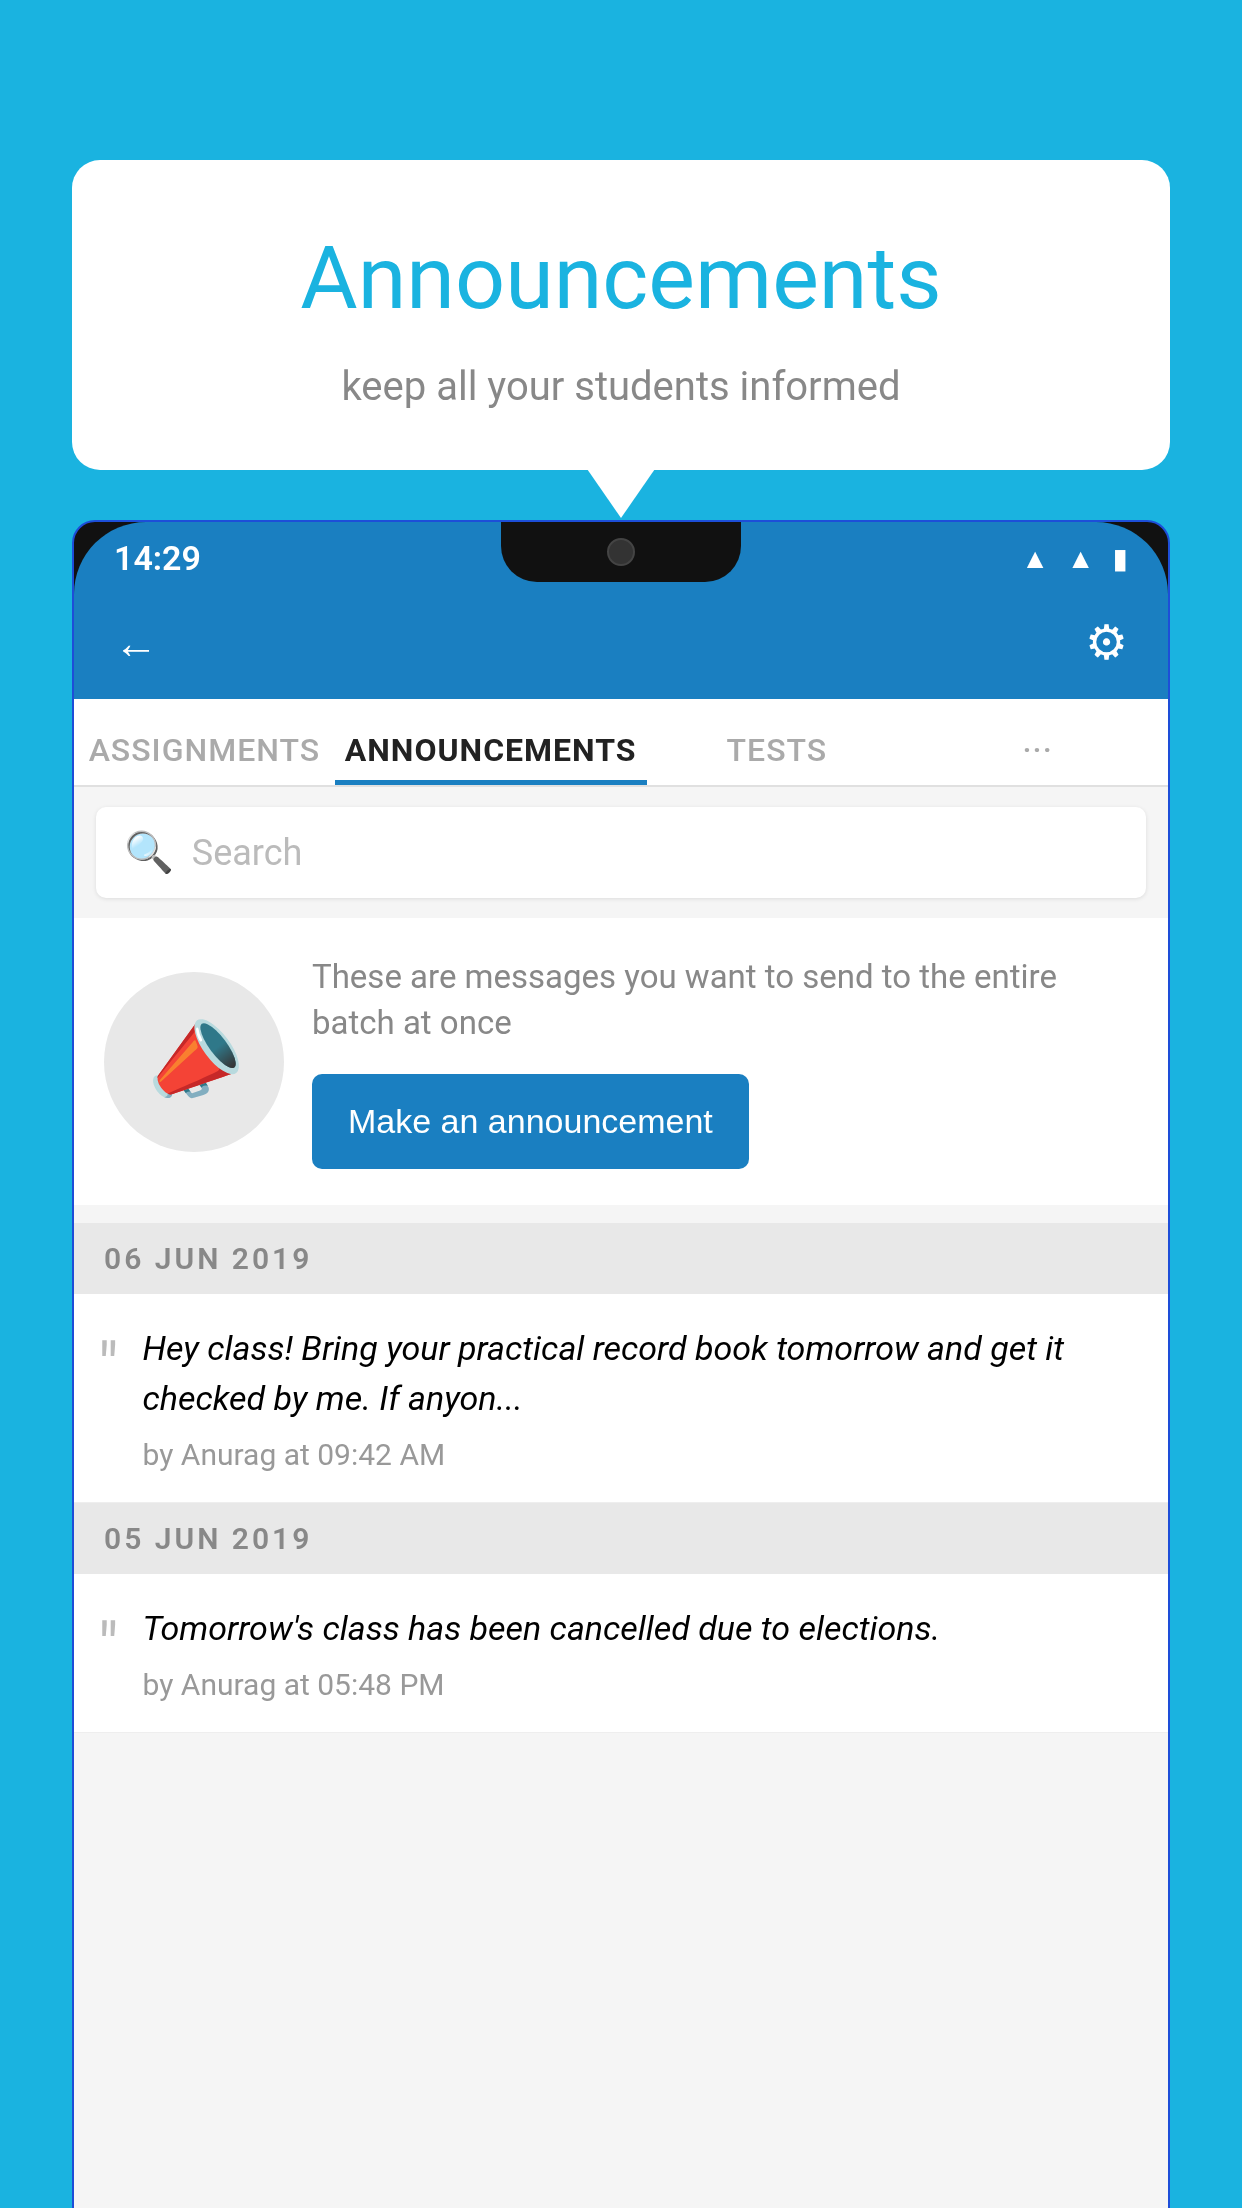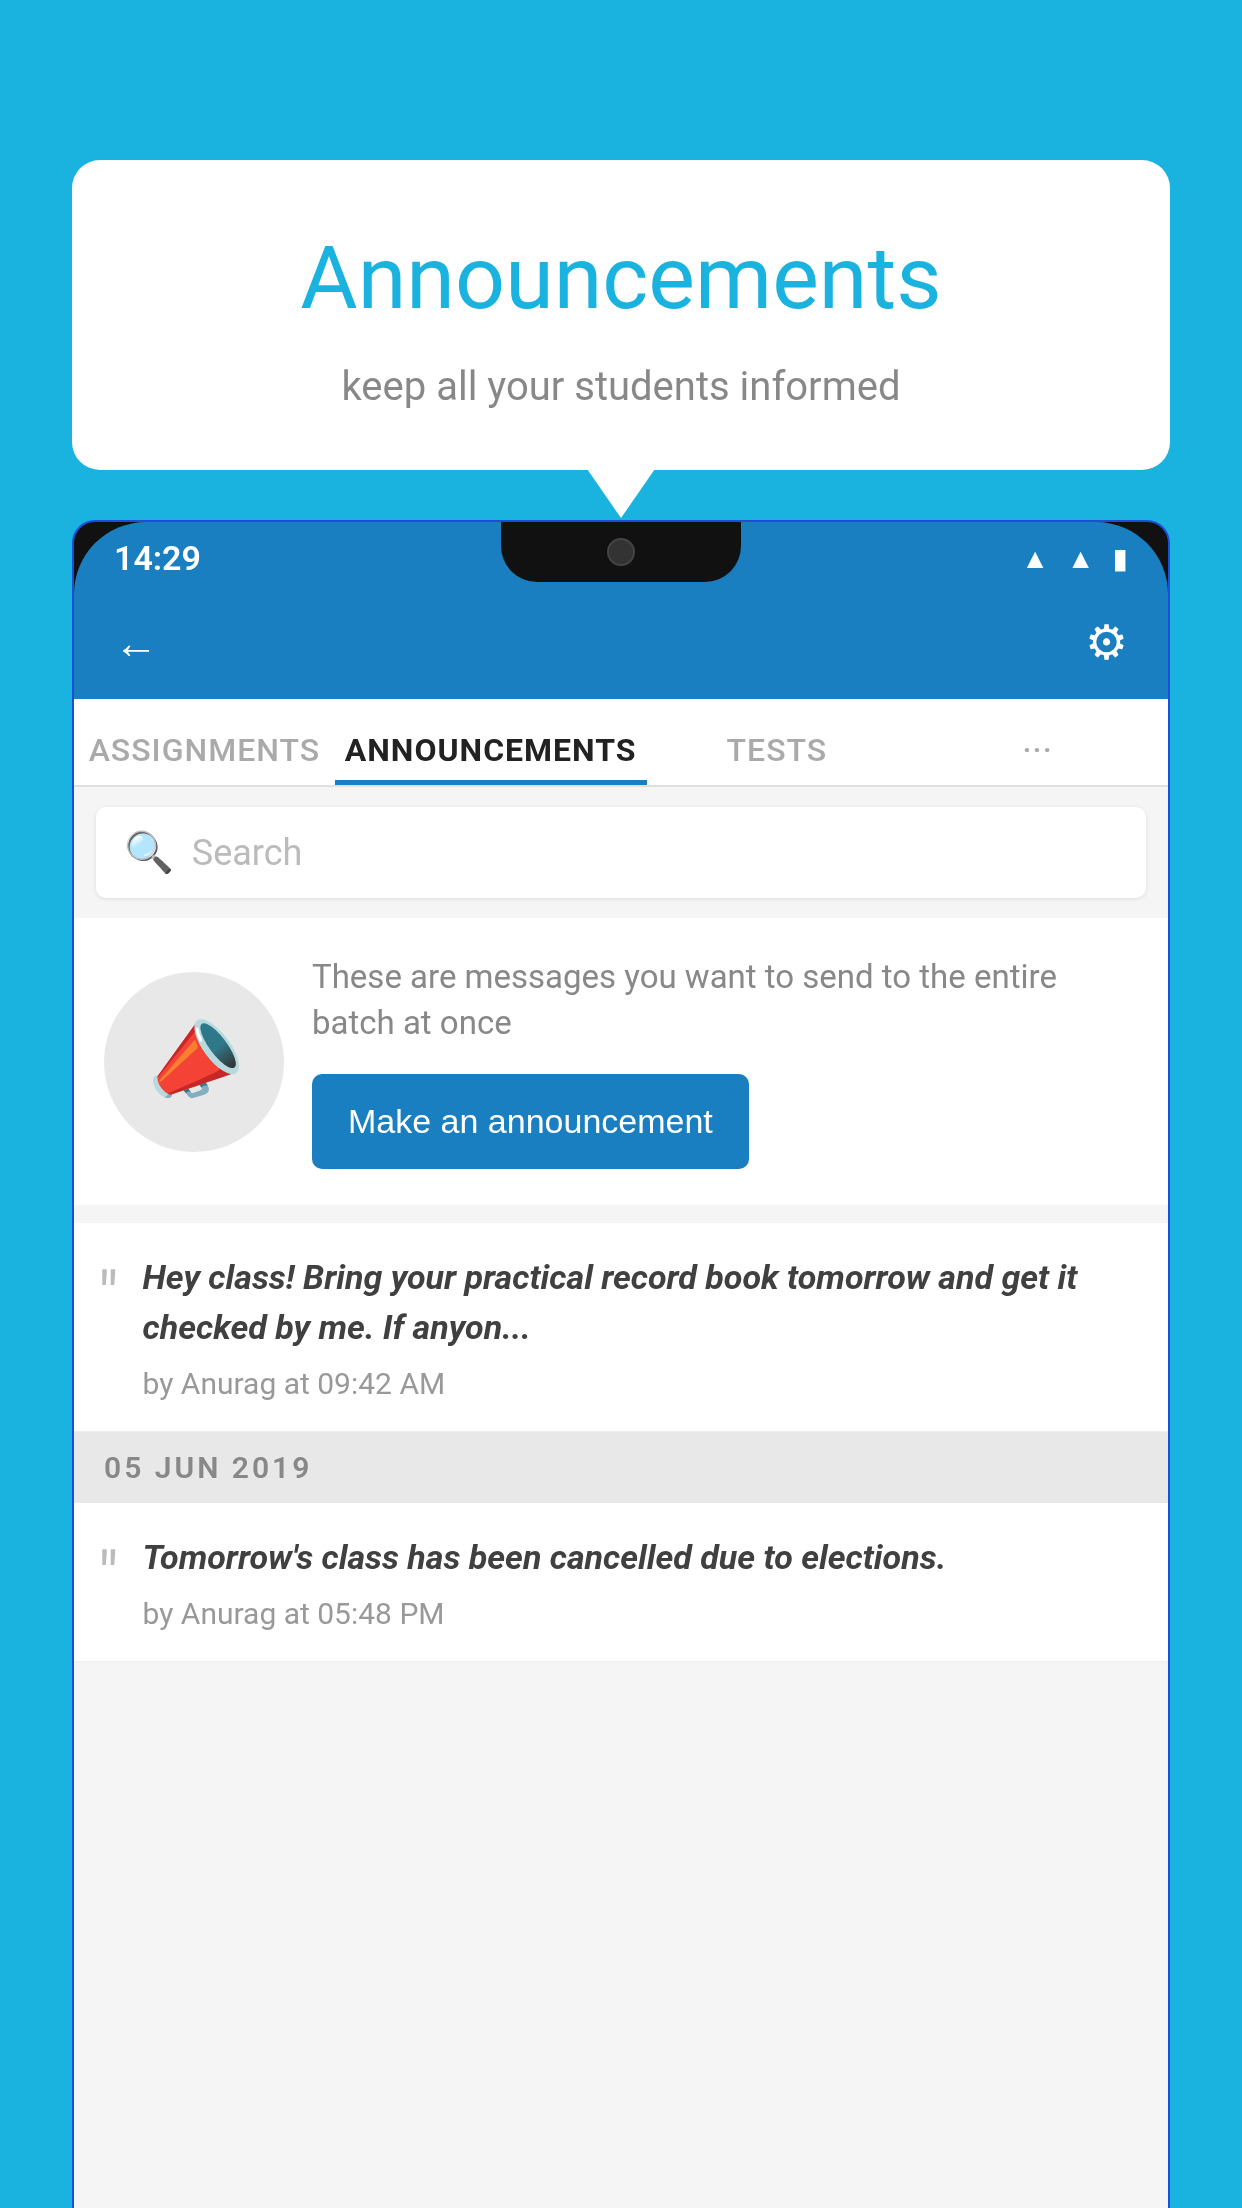--- a/index.html
+++ b/index.html
@@ -308,23 +308,23 @@
       margin-top: 6px;
       flex-shrink: 0;
     }
 
     .announcement-content {
       flex: 1;
     }
 
     .announcement-text {
       font-size: 34px;
-      color: #404040;
+      color: #000000;
       font-style: italic;
-      font-weight: 700;
+      font-weight: 400;
       line-height: 1.45;
       margin-bottom: 14px;
     }
 
     .announcement-meta {
       font-size: 30px;
       color: #999;
     }
 
     
@@ -429,20 +429,21 @@
       <div class="announcement-promo">
         <div class="promo-icon-circle">
           <span class="megaphone-icon">📣</span>
         </div>
         <div class="promo-right">
           <p class="promo-text">These are messages you want to send to the entire batch at once</p>
           <button class="make-announcement-btn">Make an announcement</button>
         </div>
       </div>
 
+      <div class="date-separator">06  JUN  2019</div>
 
       <div class="announcement-item">
         <span class="quote-icon">"</span>
         <div class="announcement-content">
           <p class="announcement-text">Hey class! Bring your practical record book tomorrow and get it checked by me. If anyon...</p>
           <span class="announcement-meta">by Anurag at 09:42 AM</span>
         </div>
       </div>
 
       <div class="date-separator">05  JUN  2019</div>

